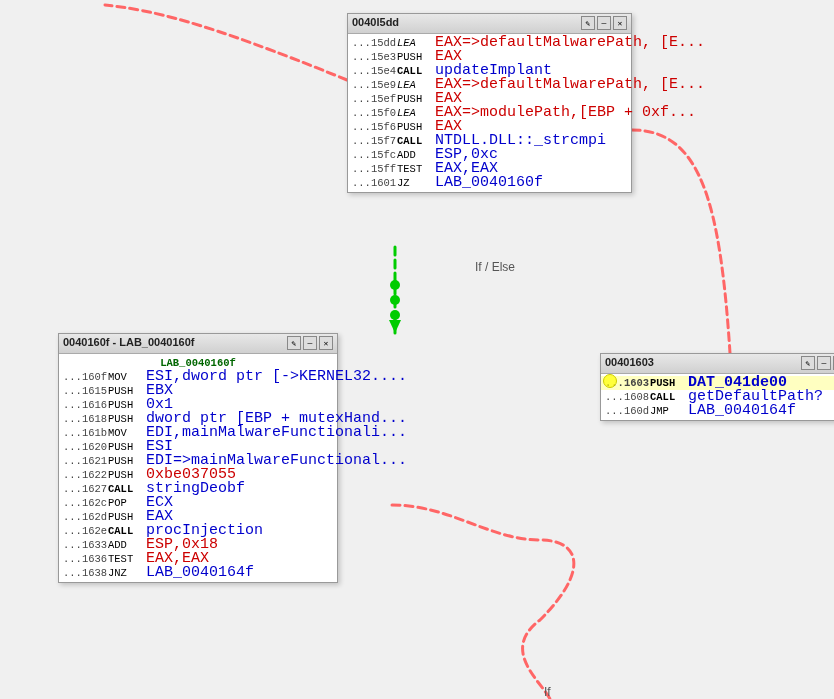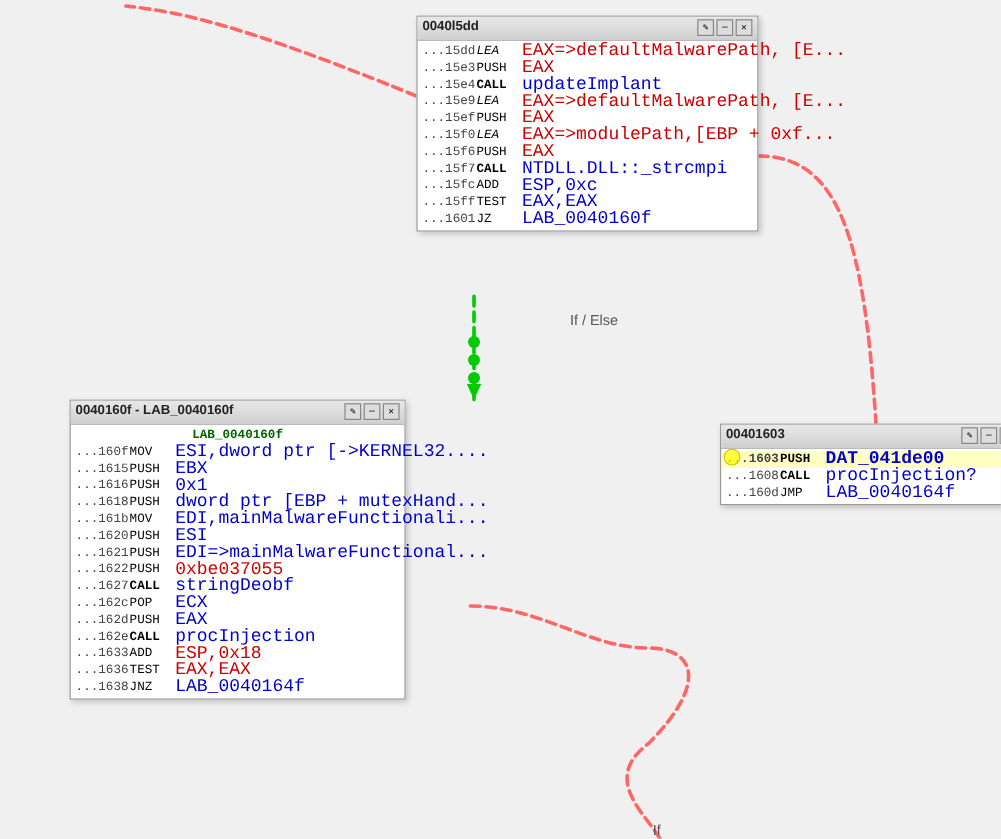--- a/index.html
+++ b/index.html
@@ -337,21 +337,21 @@
       <span class="addr" style="position:relative;">
         <span class="highlight-circle" style="position:absolute; left:-2px; top:-2px; width:14px; height:14px;"></span>
         ...1603
       </span>
       <span class="mnem push">PUSH</span>
       <span class="operand">DAT_041de00</span>
     </div>
     <div class="code-row">
       <span class="addr">...1608</span>
       <span class="mnem call">CALL</span>
-      <span class="operand">procInjection?</span>
+      <span class="operand">getDefaultPath?</span>
     </div>
     <div class="code-row">
       <span class="addr">...160d</span>
       <span class="mnem jmp">JMP</span>
       <span class="operand label-ref">LAB_0040164f</span>
     </div>
   </div>
 </div>
 
 <div class="if-else-label" style="left: 475px; top: 260px;">If / Else</div>

